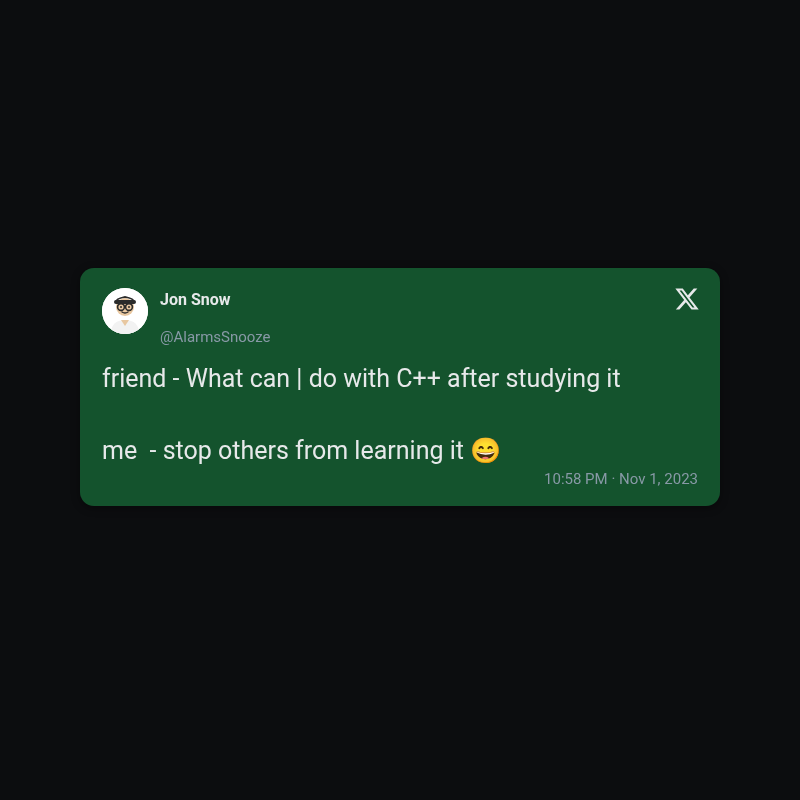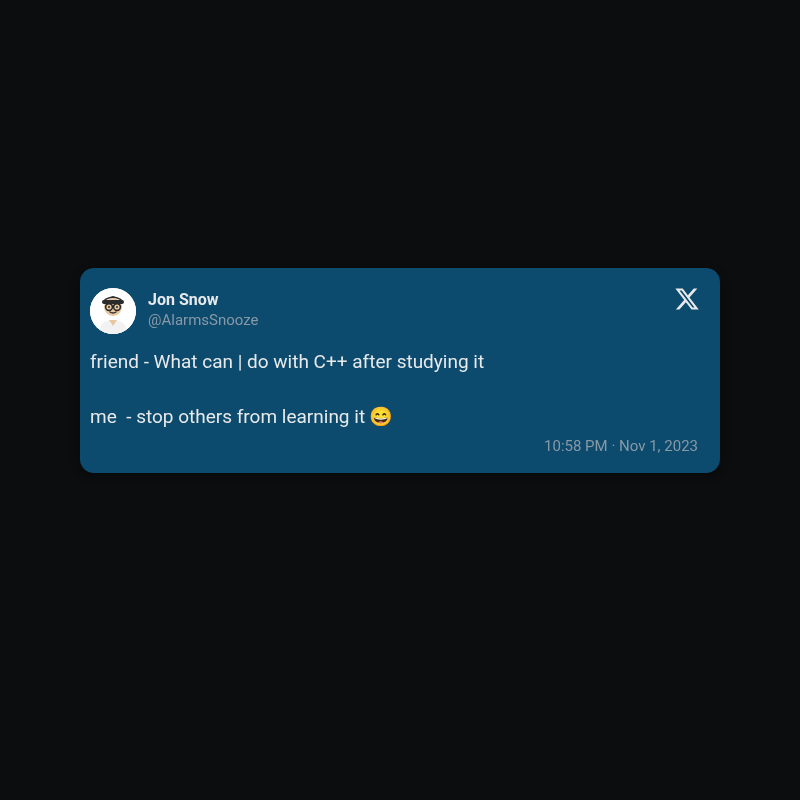--- a/index.html
+++ b/index.html
@@ -7,23 +7,23 @@
     body {
       background: #0c0d0f;
       font-family: -apple-system, BlinkMacSystemFont, "Segoe UI", Roboto, Helvetica, Arial, sans-serif;
       display: flex;
       align-items: flex-start;
       justify-content: center;
       padding-top: 268px;
     }
     .card {
       width: 640px;
-      background: #0c4a6e;
+      background: #14532d;
       border-radius: 14px;
-      padding: 20px 22px 18px 10px;
+      padding: 20px 22px 18px 22px;
       position: relative;
       box-shadow: 0 2px 8px rgba(0,0,0,0.4);
     }
     .header {
       display: flex;
       align-items: flex-start;
       margin-bottom: 14px;
     }
     .avatar {
       width: 46px;
@@ -44,37 +44,37 @@
       padding-top: 2px;
     }
     .display-name {
       color: #e7e9ea;
       font-weight: 700;
       font-size: 16px;
     }
     .handle {
       color: #8899a6;
       font-size: 15px;
-      margin-top: 1px;
+      margin-top: 18px;
     }
     .platform-icon {
       position: absolute;
       top: 18px;
       right: 20px;
       width: 26px;
       height: 26px;
       color: #e7e9ea;
     }
     .platform-icon svg { width: 100%; height: 100%; display: block; }
     .tweet-body {
       color: #e7e9ea;
-      font-size: 19px;
+      font-size: 25px;
       line-height: 1.45;
       white-space: pre-wrap;
-      margin-bottom: 6px;
+      margin-bottom: 0;
     }
     .meta {
       color: #8899a6;
       font-size: 15px;
       text-align: right;
     }
   </style>
 </head>
 <body>
 

